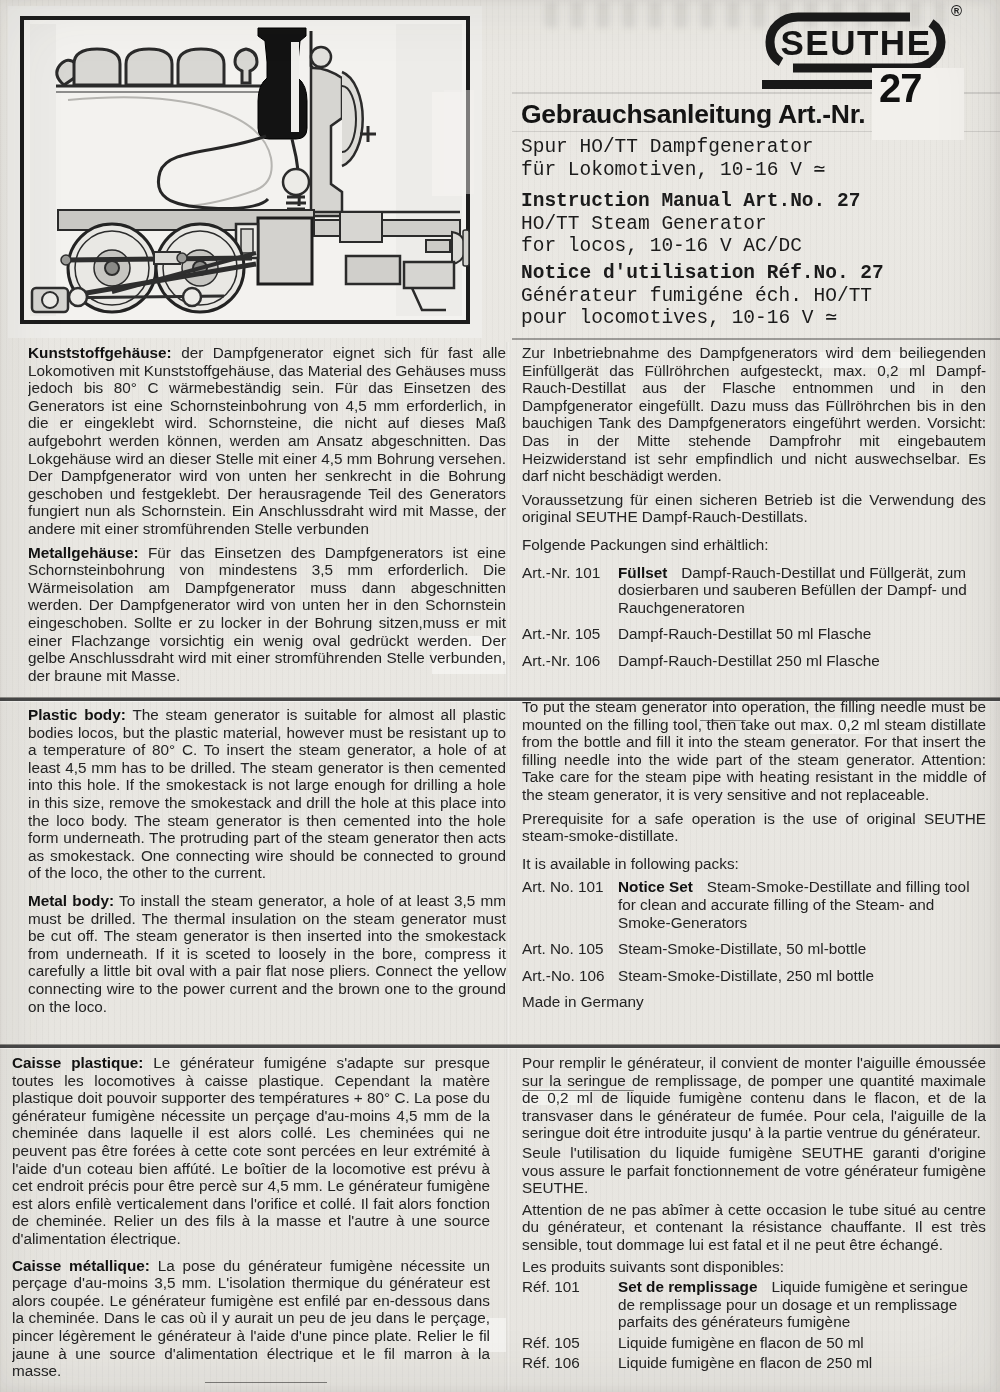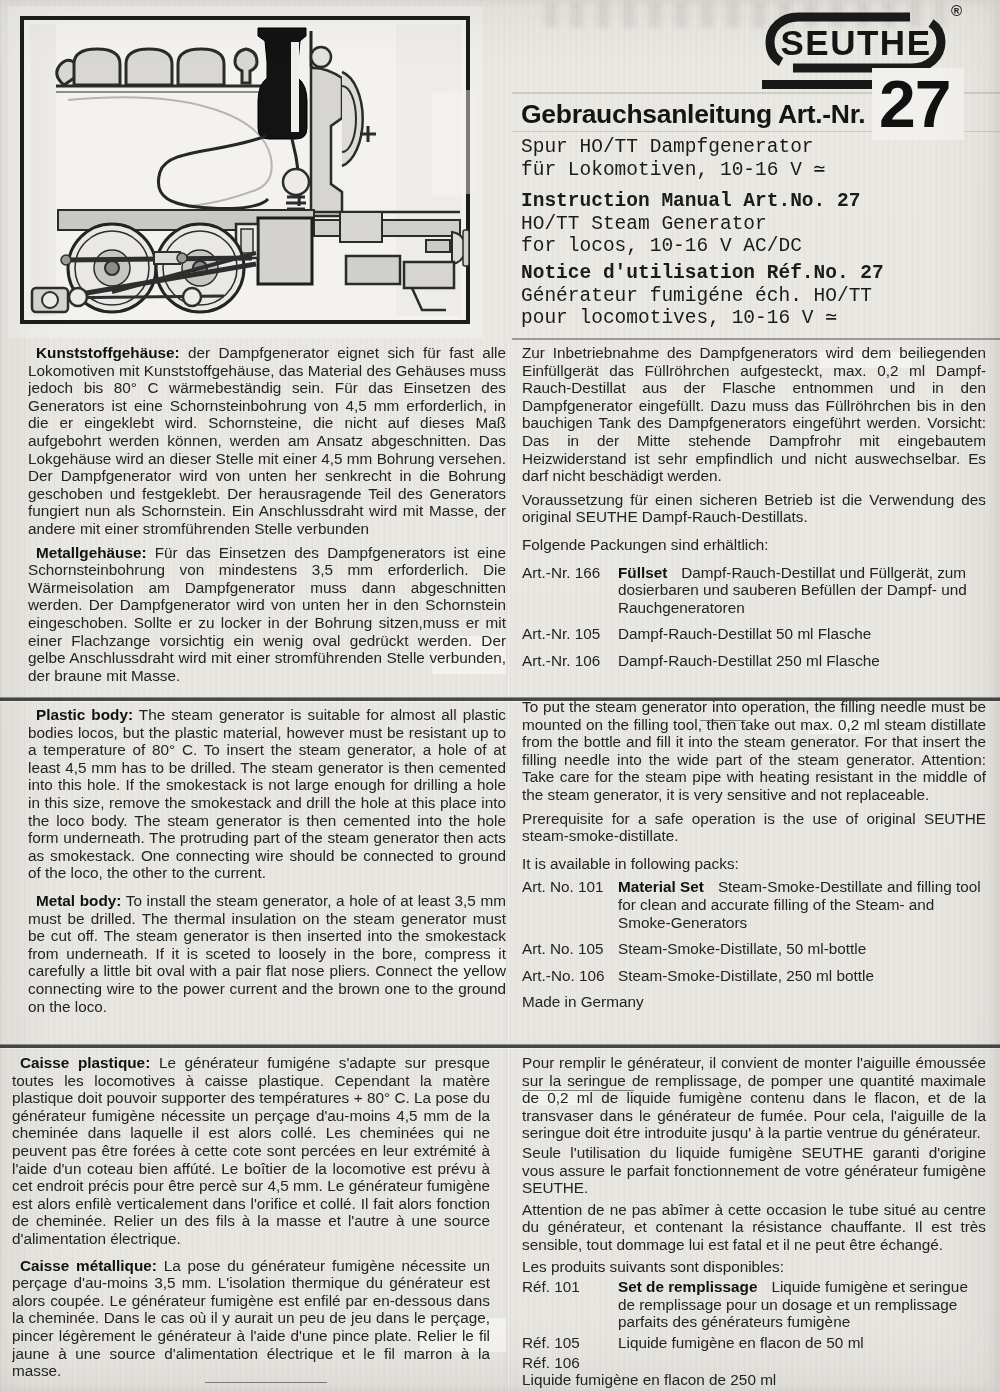--- a/index.html
+++ b/index.html
@@ -14,38 +14,38 @@
   .page::after{content:"";position:absolute;inset:0;pointer-events:none;
     box-shadow:inset 0 0 70px rgba(60,55,45,.10), inset -4px 0 12px rgba(60,55,45,.08);}
 
   
   .logo-svg{position:absolute;left:760px;top:10px;}
   .logo-bar{position:absolute;left:762px;top:80px;width:190px;height:9px;background:#181818;}
   .reg-mark{position:absolute;left:951px;top:2px;font-size:15px;font-weight:bold;color:#222;}
   .doc-title{position:absolute;left:521px;top:99px;font-size:26.5px;font-weight:bold;
     letter-spacing:-.3px;color:#141414;white-space:nowrap;}
   .big-no-patch{position:absolute;left:872px;top:68px;width:92px;height:72px;background:#f2f0ec;}
-  .big-no{position:absolute;left:879px;top:66px;font-size:66px;font-weight:bold;color:#111;
+  .big-no{position:absolute;left:879px;top:66px;font-size:40px;font-weight:bold;color:#111;
     letter-spacing:-1px;font-family:"Liberation Sans",sans-serif;}
   .tw{position:absolute;left:521px;width:470px;font-family:"Liberation Mono","DejaVu Sans Mono",monospace;
     font-size:19.5px;line-height:22.5px;color:#1b1b1b;white-space:nowrap;}
   .tw .b1{font-weight:bold;}
   .scanline{position:absolute;background:rgba(40,40,40,.14);}
 
   
   .artwork{position:absolute;left:8px;top:6px;}
 
   
   .rule{position:absolute;left:0;width:1000px;height:3px;background:#474747;
     border-top:1px solid #8d8b87;box-shadow:0 1px 0 rgba(255,255,255,.45);}
 
   
   .sec{position:absolute;overflow:hidden;z-index:2;}
   .sec p{margin:0 0 6px 0;text-align:justify;font-size:15.3px;line-height:17.6px;color:#232323;}
-  .sec p b{color:#111;margin-left:8px;}
+  .sec p b{color:#111;}
   .intro{margin-top:10px !important;}
   .pack{display:flex;margin:0 0 9px 0;font-size:15.3px;line-height:17.6px;}
   .pack-ref{flex:none;width:96px;color:#232323;}
   .pack-body{flex:1;color:#232323;}
   .pack-name{font-weight:bold;color:#111;}
   .pack-name:not(:empty){margin-right:14px;}
   .made{margin-top:4px !important;text-align:right;}
 
   
   .mark{position:absolute;z-index:1;background:rgba(252,252,249,.55);}
@@ -192,21 +192,21 @@
 
   <div class="sec" style="left:28px;top:344px;width:478px;height:352px;">
     <p><b>Kunststoffgehäuse:</b> <span>der Dampfgenerator eignet sich für fast alle Lokomotiven mit Kunststoffgehäuse, das Material des Gehäuses muss jedoch bis 80° C wärmebeständig sein. Für das Einsetzen des Generators ist eine Schornsteinbohrung von 4,5 mm erforderlich, in die er eingeklebt wird. Schornsteine, die nicht auf dieses Maß aufgebohrt werden können, werden am Ansatz abgeschnitten. Das Lokgehäuse wird an dieser Stelle mit einer 4,5 mm Bohrung versehen. Der Dampfgenerator wird von unten her senkrecht in die Bohrung geschoben und festgeklebt. Der herausragende Teil des Generators fungiert nun als Schornstein. Ein Anschlussdraht wird mit Masse, der andere mit einer stromführenden Stelle verbunden</span></p>
     <p><b>Metallgehäuse:</b> <span>Für das Einsetzen des Dampfgenerators ist eine Schornsteinbohrung von mindestens 3,5 mm erforderlich. Die Wärmeisolation am Dampfgenerator muss dann abgeschnitten werden. Der Dampfgenerator wird von unten her in den Schornstein eingeschoben. Sollte er zu locker in der Bohrung sitzen,muss er mit einer Flachzange vorsichtig ein wenig oval gedrückt werden. Der gelbe Anschlussdraht wird mit einer stromführenden Stelle verbunden, der braune mit Masse.</span></p>
   </div>
   <div class="sec" style="left:522px;top:344px;width:464px;height:352px;">
     <p>Zur Inbetriebnahme des Dampfgenerators wird dem beiliegenden Einfüllgerät das Füllröhrchen aufgesteckt, max. 0,2 ml Dampf-Rauch-Destillat aus der Flasche entnommen und in den Dampfgenerator eingefüllt. Dazu muss das Füllröhrchen bis in den bauchigen Tank des Dampfgenerators eingeführt werden. Vorsicht: Das in der Mitte stehende Dampfrohr mit eingebautem Heizwiderstand ist sehr empfindlich und nicht auswechselbar. Es darf nicht beschädigt werden.</p>
     <p>Voraussetzung für einen sicheren Betrieb ist die Verwendung des original SEUTHE Dampf-Rauch-Destillats.</p>
     <p class="intro">Folgende Packungen sind erhältlich:</p>
     <div class="pack" style="margin-top:10px;">
-      <span class="pack-ref">Art.-Nr. 166</span>
+      <span class="pack-ref">Art.-Nr. 101</span>
       <span class="pack-body"><span class="pack-name">Füllset</span><span>Dampf-Rauch-Destillat und Füllgerät, zum dosierbaren und sauberen Befüllen der Dampf- und Rauchgeneratoren</span></span>
     </div>
     <div class="pack" style="margin-top:6px;">
       <span class="pack-ref">Art.-Nr. 105</span>
       <span class="pack-body"><span class="pack-name"></span><span>Dampf-Rauch-Destillat 50 ml Flasche</span></span>
     </div>
     <div class="pack">
       <span class="pack-ref">Art.-Nr. 106</span>
       <span class="pack-body"><span class="pack-name"></span><span>Dampf-Rauch-Destillat 250 ml Flasche</span></span>
     </div>
@@ -217,21 +217,21 @@
   <div class="sec" style="left:28px;top:706px;width:478px;height:334px;">
     <p><b>Plastic body:</b> <span>The steam generator is suitable for almost all plastic bodies locos, but the plastic material, however must be resistant up to a temperature of 80° C. To insert the steam generator, a hole of at least 4,5 mm has to be drilled. The steam generator is then cemented into this hole. If the smokestack is not large enough for drilling a hole in this size, remove the smokestack and drill the hole at this place into the loco body. The steam generator is then cemented into the hole form underneath. The protruding part of the steam generator then acts as smokestack. One connecting wire should be connected to ground of the loco, the other to the current.</span></p>
     <p style="margin-top:10px;"><b>Metal body:</b> <span>To install the steam generator, a hole of at least 3,5 mm must be drilled. The thermal insulation on the steam generator must be cut off. The steam generator is then inserted into the smokestack from underneath. If it is sceted to loosely in the bore, compress it carefully a little bit oval with a pair flat nose pliers. Connect the yellow connecting wire to the power current and the brown one to the ground on the loco.</span></p>
   </div>
   <div class="sec" style="left:522px;top:698px;width:464px;height:334px;">
     <p>To put the steam generator into operation, the filling needle must be mounted on the filling tool, then take out max. 0,2 ml steam distillate from the bottle and fill it into the steam generator. For that insert the filling needle into the wide part of the steam generator. Attention: Take care for the steam pipe with heating resistant in the middle of the steam generator, it is very sensitive and not replaceable.</p>
     <p>Prerequisite for a safe operation is the use of original SEUTHE steam-smoke-distillate.</p>
     <p class="intro">It is available in following packs:</p>
     <div class="pack" style="">
       <span class="pack-ref">Art. No. 101</span>
-      <span class="pack-body"><span class="pack-name">Material Set</span><span>Steam-Smoke-Destillate and filling tool for clean and accurate filling of the Steam- and Smoke-Generators</span></span>
+      <span class="pack-body"><span class="pack-name">Notice Set</span><span>Steam-Smoke-Destillate and filling tool for clean and accurate filling of the Steam- and Smoke-Generators</span></span>
     </div>
     <div class="pack" style="margin-top:6px;">
       <span class="pack-ref">Art. No. 105</span>
       <span class="pack-body"><span class="pack-name"></span><span>Steam-Smoke-Distillate, 50 ml-bottle</span></span>
     </div>
     <div class="pack">
       <span class="pack-ref">Art.-No. 106</span>
       <span class="pack-body"><span class="pack-name"></span><span>Steam-Smoke-Distillate, 250 ml bottle</span></span>
     </div>
     <p class="made">Made in Germany</p>
@@ -249,19 +249,19 @@
     <p style="margin-bottom:4px;">Attention de ne pas abîmer à cette occasion le tube situé au centre du générateur, et contenant la résistance chauffante. Il est très sensible, tout dommage lui est fatal et il ne peut être échangé.</p>
     <p style="margin:2px 0 3px 0;">Les produits suivants sont disponibles:</p>
     <div class="pack" style="margin-bottom:3px;">
       <span class="pack-ref">Réf. 101</span>
       <span class="pack-body"><span class="pack-name">Set de remplissage</span><span>Liquide fumigène et seringue de remplissage pour un dosage et un remplissage parfaits des générateurs fumigène</span></span>
     </div>
     <div class="pack" style="margin-bottom:2px;">
       <span class="pack-ref">Réf. 105</span>
       <span class="pack-body"><span class="pack-name"></span><span>Liquide fumigène en flacon de 50 ml</span></span>
     </div>
-    <div class="pack" style="margin-bottom:0;flex-direction:column;">
+    <div class="pack" style="margin-bottom:0;">
       <span class="pack-ref">Réf. 106</span>
       <span class="pack-body"><span class="pack-name"></span><span>Liquide fumigène en flacon de 250 ml</span></span>
     </div>
   </div>
 
 </div>
 
 </body></html>

